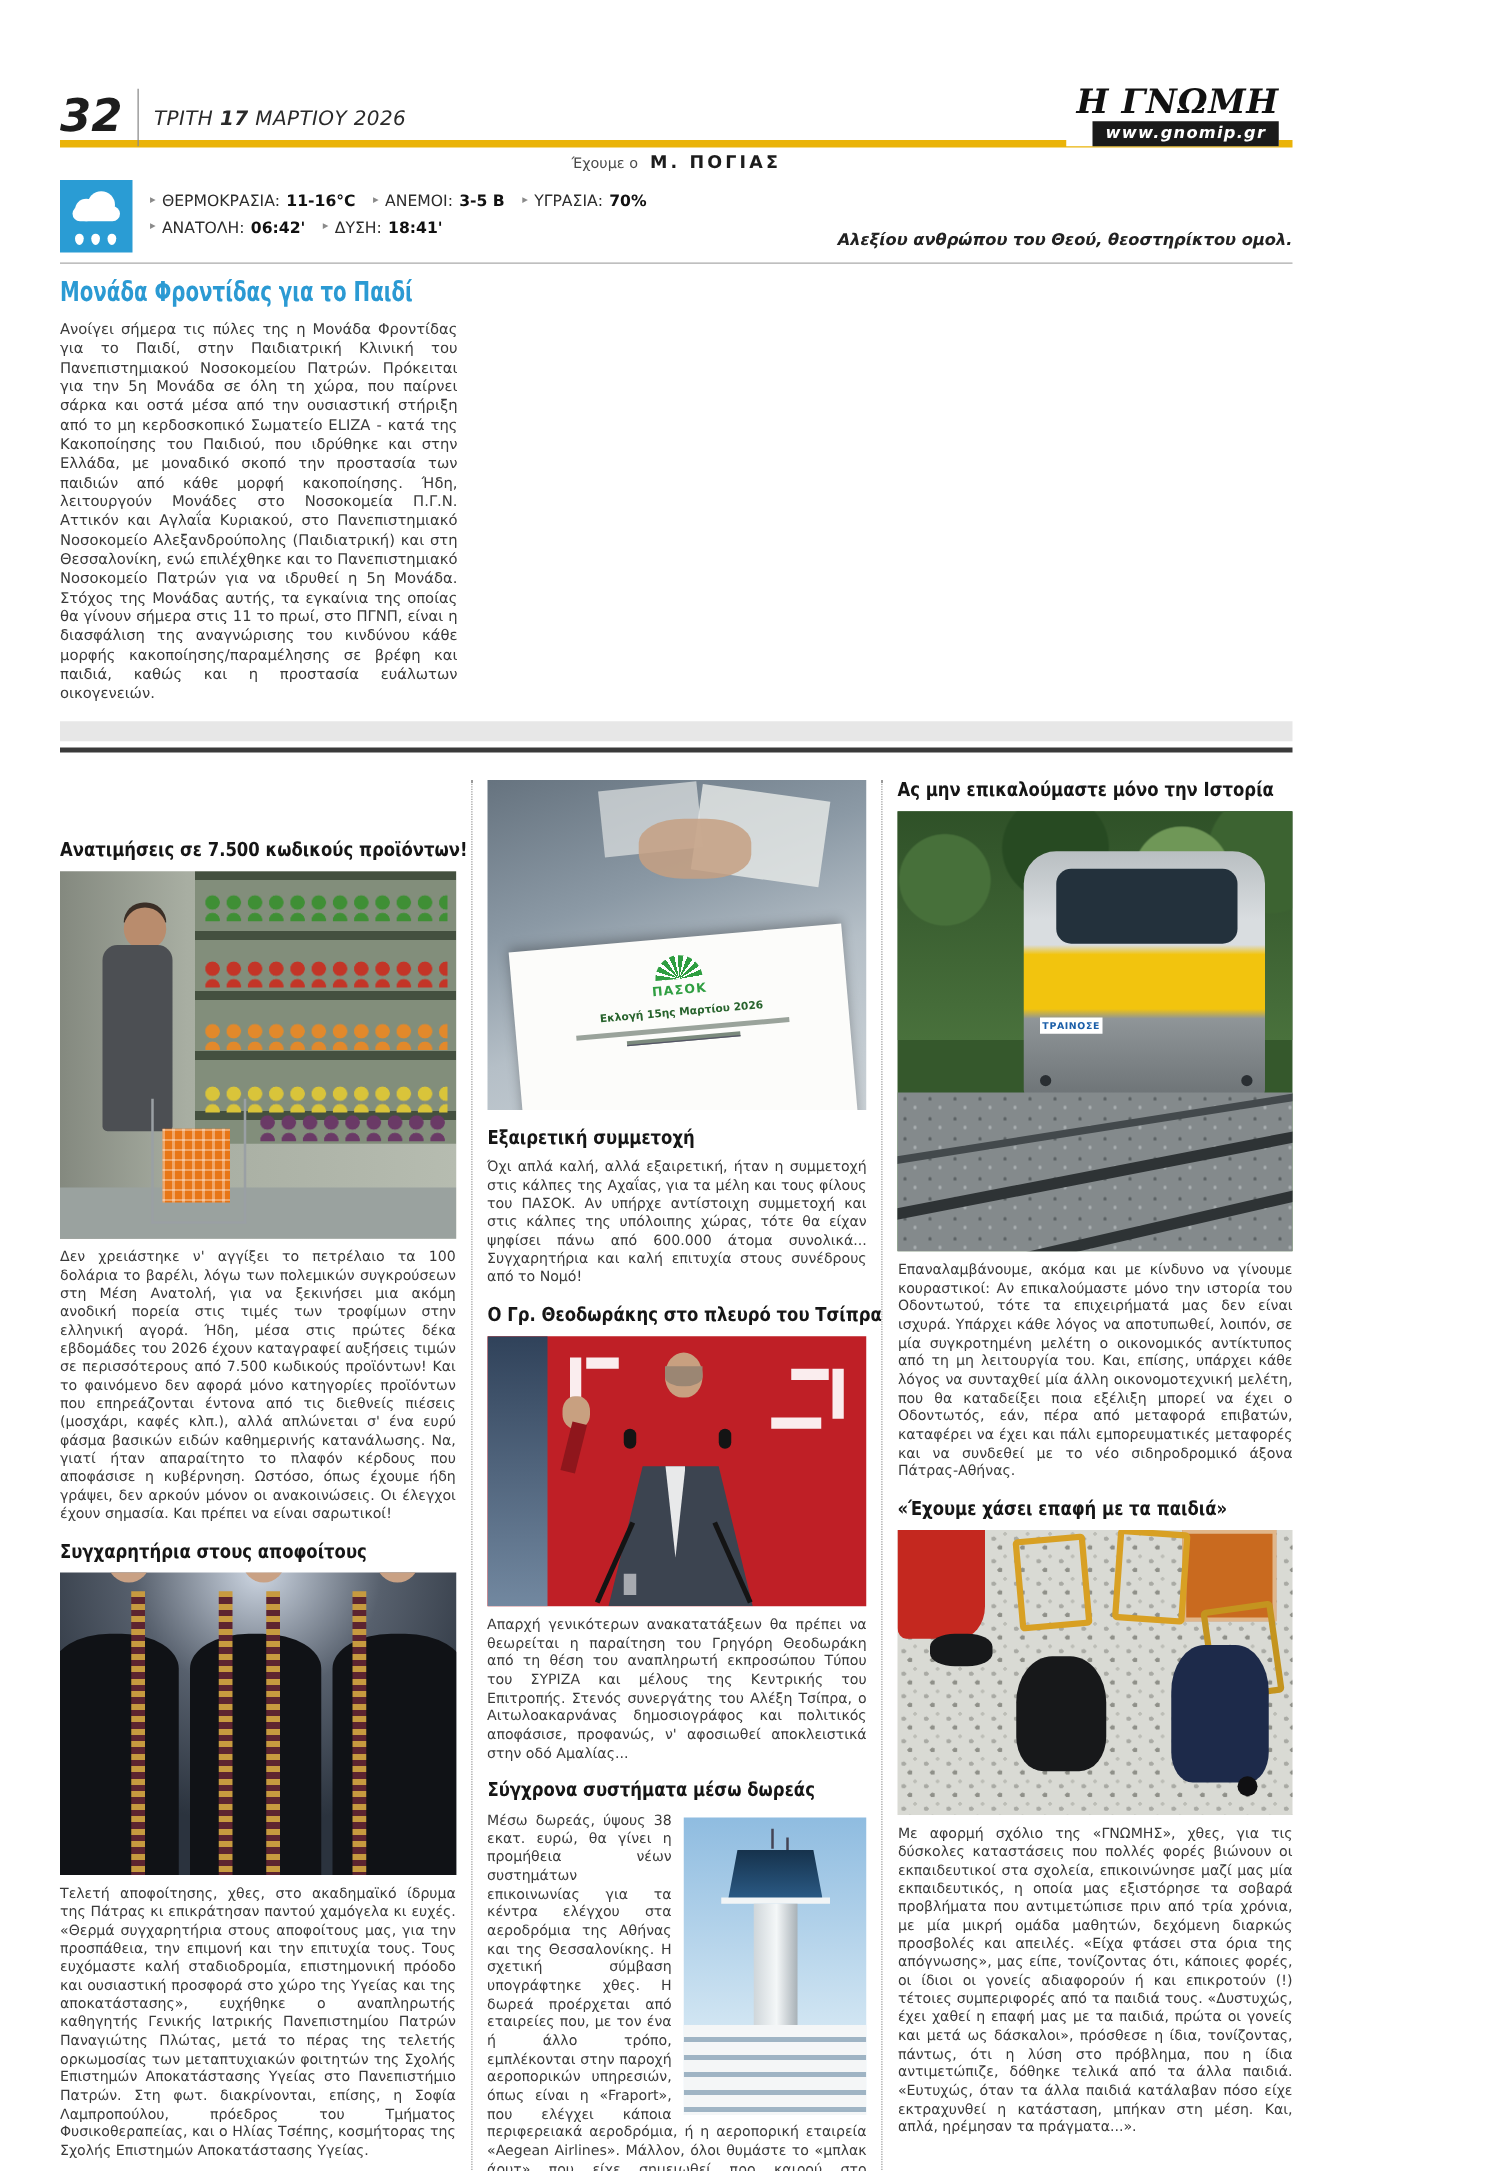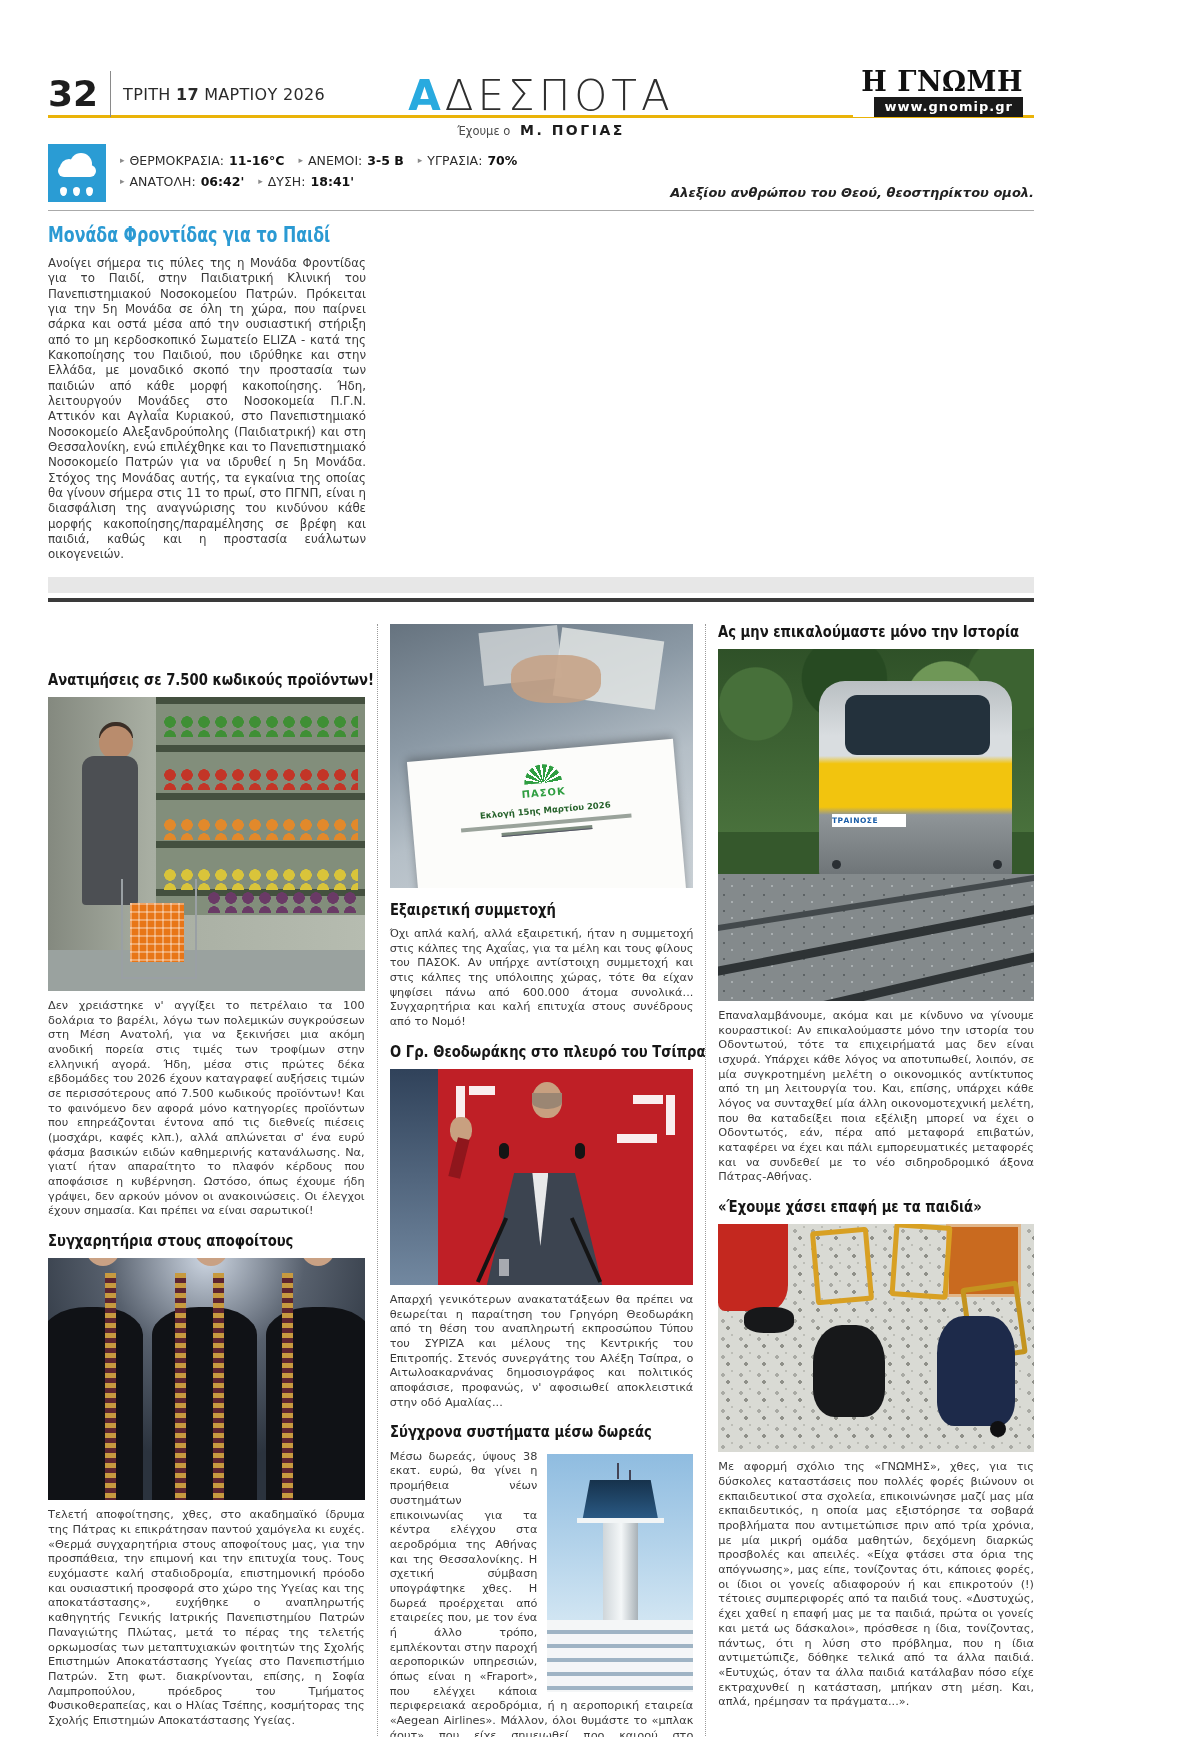--- a/index.html
+++ b/index.html
@@ -5,21 +5,21 @@
   * { box-sizing: border-box; margin: 0; padding: 0; }
   html,body { width:1200px; height:1737px; }
   body {
     background:#fff; color:#3b3b3b;
     font-family:"DejaVu Sans", sans-serif;
     overflow:hidden; position:relative;
   }
   .page { position:absolute; inset:0; padding:70px 166px 0 48px; }
 
   
-  .header-row { position:relative; height:48px; border-bottom:3px solid #eab308; }
+  .header-row { position:relative; height:48px; border-bottom:6px solid #eab308;font-style:italic; }
   .pageno-block { display:flex; align-items:center; height:48px; }
   .page-number { font-size:36px; font-weight:bold; color:#1d1d1d; padding-right:12px; line-height:1; }
   .pageno-divider { width:1px; height:46px; background:#8a8a8a; }
   .date-text { padding-left:12px; font-size:16px; color:#2a2a2a; letter-spacing:.3px; }
   .date-text b { font-weight:bold; }
   .masthead-center { position:absolute; left:50%; bottom:-1px; transform:translateX(-50%);
     font-size:42px; line-height:.95; letter-spacing:4px; white-space:nowrap; color:#2e2e2e; font-weight:300;}
   .masthead-center .initial { color:#29aadf; font-weight:bold; }
   .byline { position:absolute; left:50%; top:52px; transform:translateX(-50%);
     font-size:11.5px; color:#4a4a4a; white-space:nowrap; }
@@ -192,22 +192,22 @@
   .tr-fol { left:0; right:0; top:0; height:52%;
     background:
       radial-gradient(circle 60px at 12% 30%, #47703a 60%, transparent 62%),
       radial-gradient(circle 70px at 40% 16%, #274a22 60%, transparent 62%),
       radial-gradient(circle 64px at 72% 28%, #6f9757 60%, transparent 62%),
       radial-gradient(circle 80px at 94% 18%, #3c6331 60%, transparent 62%),
       linear-gradient(#2f5128,#49713c); }
   .tr-loco { left:32%; right:7%; top:9%; height:56%; border-radius:26px 26px 6px 6px;
     background:linear-gradient(180deg,#b9bfc2 0%,#d9dde0 28%,#d9dde0 38%,#f2c40e 42%,#f2c40e 64%,#8f9598 68%,#6d7376 100%); }
   .tr-shield { left:40%; right:14%; top:13%; height:17%; border-radius:12px; background:#23313c; }
-  .tr-chip { left:36%; top:47%; width:74px; height:13px; background:#fff; color:#1b5ea8;
-    font-size:7.5px; font-weight:bold; line-height:13px; letter-spacing:.5px; }
+  .tr-chip { left:36%; top:47%; width:50px; height:13px; background:#fff; color:#1b5ea8;
+    font-size:7.5px; font-weight:bold; text-align:center; line-height:13px; letter-spacing:.5px; }
   .tr-light { width:9px; height:9px; border-radius:50%; background:#2a2f33; top:60%; }
   .l1 { left:36%; } .l2 { right:10%; }
   .tr-gravel { left:0; right:0; bottom:0; height:36%; background-color:#848a8c;
     background-image:radial-gradient(circle 1.5px at 6px 5px, #5d6365 90%, transparent),
       radial-gradient(circle 1.5px at 14px 12px, #a7adaf 90%, transparent);
     background-size:20px 16px; }
   .tr-rail { height:9px; background:#2e3335; width:140%; left:-20%; }
   .r1 { bottom:16%; transform:rotate(-11deg); }
   .r2 { bottom:1%; transform:rotate(-13deg); }
   .r3 { bottom:27%; transform:rotate(-9deg); height:6px; background:#43494c; }
@@ -237,23 +237,20 @@
   <div class="header-row-wrap">
     <div class="header-row">
       <div class="pageno-block">
         <span class="page-number">32</span>
         <span class="pageno-divider"></span>
         <span class="date-text">
           <span>ΤΡΙΤΗ</span>
           <b>17</b>
           <span>ΜΑΡΤΙΟΥ 2026</span>
         </span>
-      </div>
-      <div class="masthead-center">
-        <span class="initial">Α</span><span>ΔΕΣΠΟΤΑ</span>
       </div>
       <div class="header-abs-logo logo-block" style="top:-2px;">
         <div class="logo-text">Η ΓΝΩΜΗ</div>
         <div class="logo-site">www.gnomip.gr</div>
       </div>
     </div>
     <div class="byline">
       <span>Έχουμε ο</span>
       <span class="author">Μ. ΠΟΓΙΑΣ</span>
     </div>

